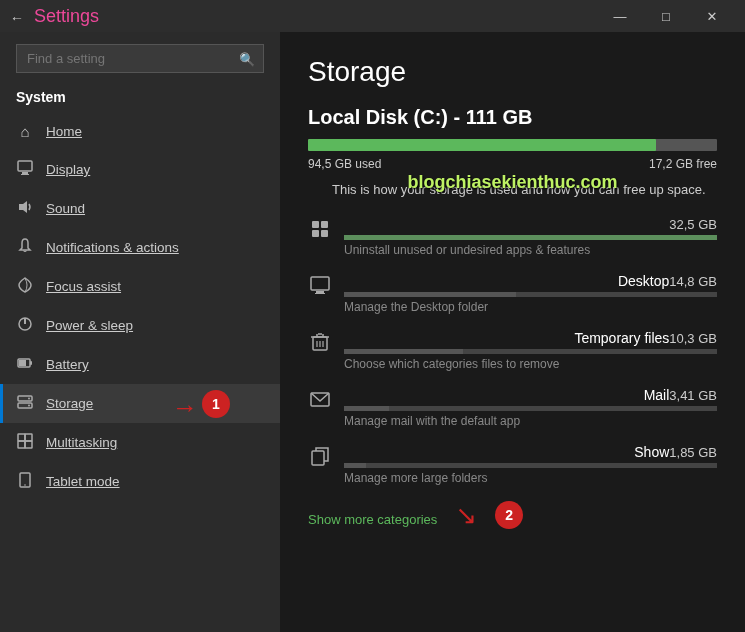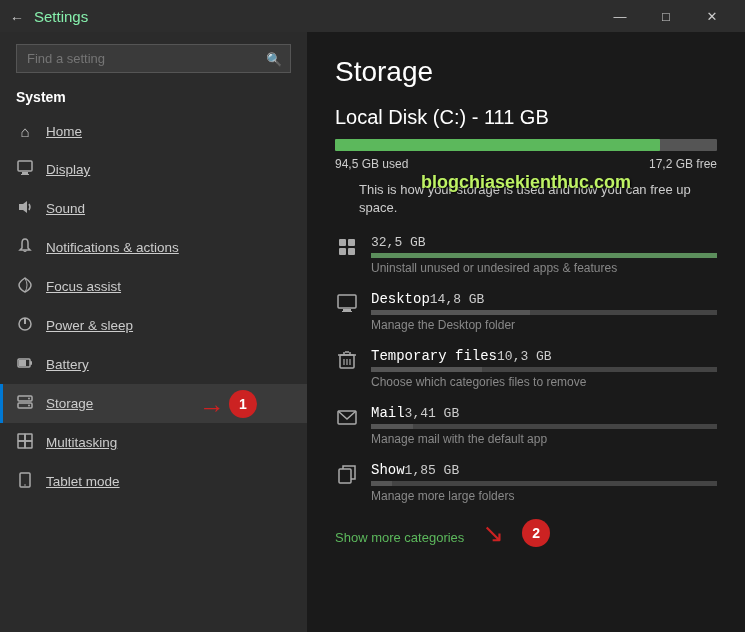--- a/index.html
+++ b/index.html
@@ -28,22 +28,22 @@
       padding: 0 10px;
       flex-shrink: 0;
     }
     .title-bar-back {
       color: #ccc;
       font-size: 14px;
       margin-right: 10px;
       cursor: pointer;
     }
     .title-bar-title {
-      color: #86efac;
-      font-size: 15px;
+      color: #ec4899;
+      font-size: 18px;
       flex: 1;
     }
     .title-bar-controls {
       display: flex;
       gap: 0;
     }
     .title-bar-btn {
       width: 46px;
       height: 32px;
       background: transparent;
@@ -58,21 +58,21 @@
 
     
     .main-content {
       display: flex;
       flex: 1;
       overflow: hidden;
     }
 
     
     .sidebar {
-      width: 307px;
+      width: 280px;
       background: #2b2b2b;
       display: flex;
       flex-direction: column;
       flex-shrink: 0;
       overflow-y: auto;
     }
     .sidebar-search {
       margin: 12px 16px;
       position: relative;
     }
@@ -134,21 +134,21 @@
     .page-title {
       color: #fff;
       font-size: 28px;
       font-weight: 300;
       margin-bottom: 18px;
     }
 
     .disk-title {
       color: #fff;
       font-size: 20px;
-      font-weight: 400;
+      font-weight: 700;
       margin-bottom: 10px;
     }
 
     
     .storage-bar-container {
       width: 100%;
       height: 12px;
       background: #555;
       margin-bottom: 6px;
       border-radius: 1px;
@@ -188,24 +188,23 @@
       color: #aaa;
       margin-top: 2px;
       text-align: center;
       flex-shrink: 0;
     }
     .storage-item-content {
       flex: 1;
     }
     .storage-item-header {
       display: flex;
-      justify-content: flex-start;
+      justify-content: flex-end;
       align-items: baseline;
       margin-bottom: 3px;
-      font-family: Liberation Mono, monospace;
     }
     .storage-item-name {
       color: #fff;
       font-size: 14px;
     }
     .storage-item-size {
       color: #ccc;
       font-size: 13px;
       white-space: nowrap;
     }

